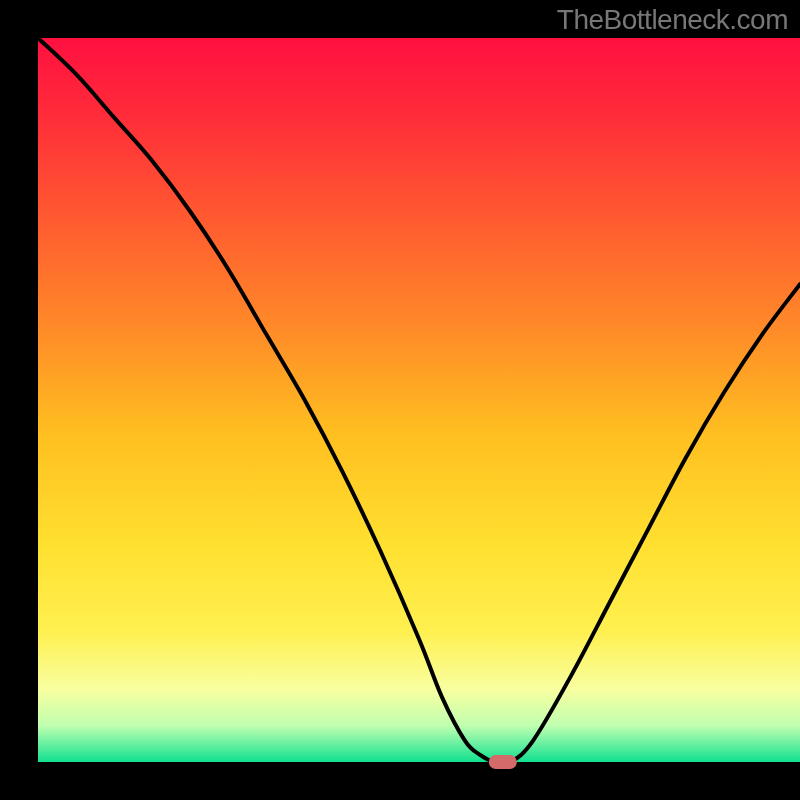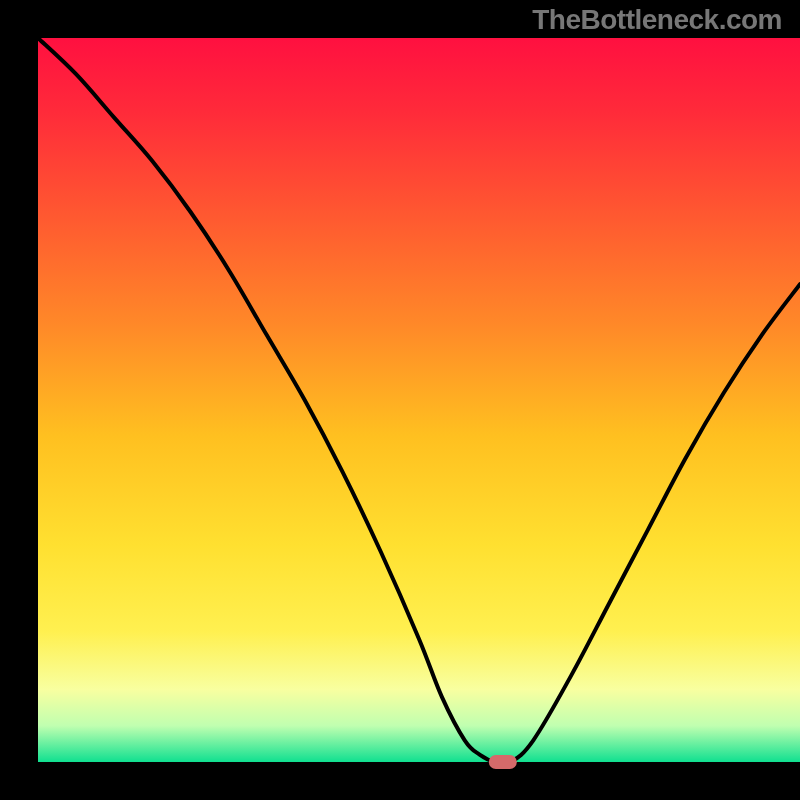--- a/index.html
+++ b/index.html
@@ -13,24 +13,24 @@
   }
   .chart-container {
     position: relative;
     width: 800px;
     height: 800px;
     background: #000;
   }
   .watermark {
     position: absolute;
     top: 4px;
-    right: 18px;
+    right: 12px;
     font-family: Arial, Helvetica, sans-serif;
     font-size: 28px;
-    font-weight: 700;
+    font-weight: 400;
     color: #777;
     letter-spacing: -0.5px;
     z-index: 10;
   }
   svg {
     display: block;
   }
 </style>
 </head>
 <body>

